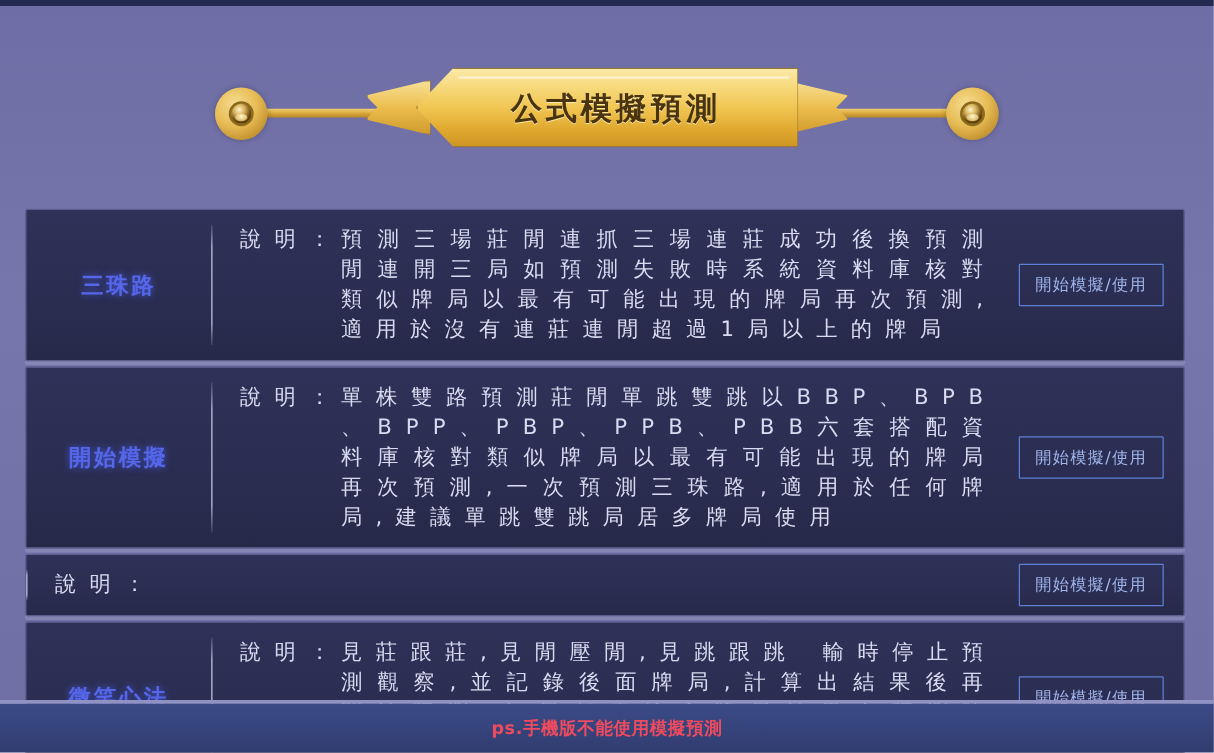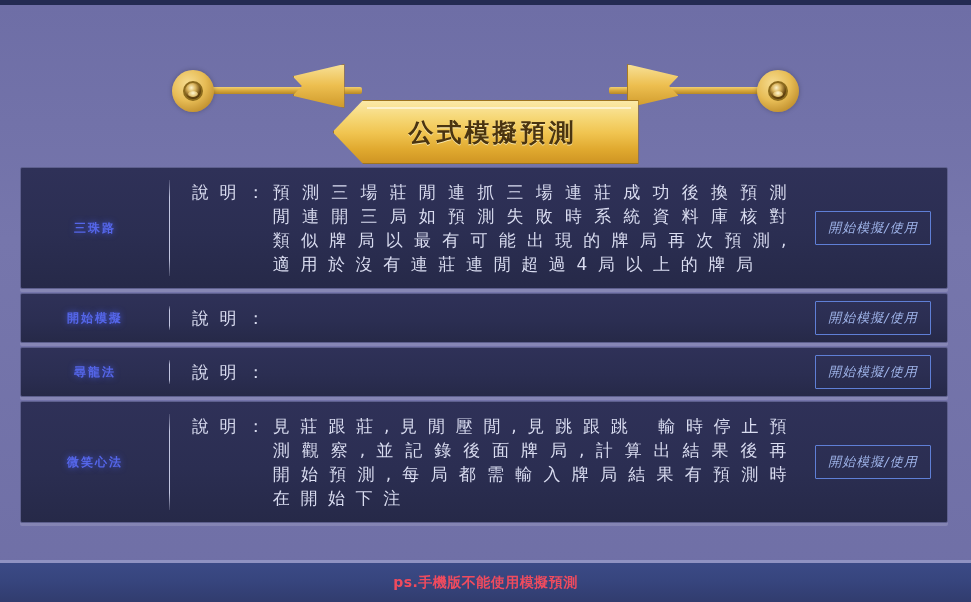--- a/index.html
+++ b/index.html
@@ -59,21 +59,21 @@
   }
   .ribbon-tail.r{
     right:-40px;
     clip-path:polygon(0 0,100% 28%,82% 50%,100% 72%,0 100%);
   }
   .ribbon-body{
     position:absolute; left:0; top:0; width:306px; height:64px;
     background:linear-gradient(180deg,#fbe9a8 0%,#f6d878 26%,#f0c450 52%,#e0a92f 78%,#cf9523 100%);
     border:1px solid #9e7420;
     clip-path:polygon(10% 0,100% 0,100% 100%,10% 100%,0 50%);
-    display:flex; align-items:center; justify-content:center;margin-top:46px;
+    display:flex; align-items:center; justify-content:center;
   }
   .ribbon-body:before{
     content:""; position:absolute; left:11%; right:2%; top:6px; height:2px;
     background:rgba(255,255,255,.55);
   }
   .banner-title{
     font-size:25px; font-weight:bold; letter-spacing:3px;
     color:#4a3410;
     text-shadow:0 1px 0 rgba(255,245,200,.75);
     padding-left:14px;
@@ -89,21 +89,21 @@
     border:1px solid #5d5f8d;
     border-radius:2px;
     margin-bottom:4px;
     display:flex;
     align-items:stretch;
     box-shadow:0 3px 0 rgba(150,150,190,.55);
   }
   .row-name{
     width:148px; flex:0 0 148px;
     display:flex; align-items:center; justify-content:center;
-    color:#5566e8; font-size:12px; font-weight:bold; letter-spacing:2px;
+    color:#5566e8; font-size:18px; font-weight:bold; letter-spacing:2px;
     text-shadow:0 0 6px rgba(70,90,230,.8);
   }
   .divider{
     flex:0 0 1px; width:1px;
     background:linear-gradient(180deg,rgba(220,224,250,.15) 0%,rgba(220,224,250,.85) 18%,rgba(220,224,250,.85) 82%,rgba(220,224,250,.15) 100%);
     margin:12px 0;
   }
   .row-desc{
     flex:1 1 auto;
     padding:12px 10px 12px 22px;
@@ -123,21 +123,20 @@
   .sim-btn{
     background:transparent;
     border:1px solid #5f7fd6;
     color:#9fb4ea;
     font-size:13px;
     letter-spacing:1px;
     padding:7px 12px;
     font-family:inherit;
     cursor:pointer;
     border-radius:1px;
-    font-style:italic;
   }
 
   
   .footer{
     position:absolute; left:0; bottom:0; width:971px; height:42px;
     background:linear-gradient(180deg,#3b4a86 0%,#37457e 45%,#313c6e 100%);
     border-top:3px solid #8f92c2;
     display:flex; align-items:center; justify-content:center;
   }
   .footer-text{
@@ -167,40 +166,40 @@
   </div>
 </div>
 
 <div class="rows">
 
   <div class="row">
     <div class="row-name">三珠路</div>
     <div class="divider"></div>
     <div class="row-desc">
       <span class="desc-label">說 明 ：</span>
-      <span class="desc-text">預 測 三 場 莊 閒 連 抓 三 場 連 莊 成 功 後 換 預 測 閒 連 開 三 局 如 預 測 失 敗 時 系 統 資 料 庫 核 對 類 似 牌 局 以 最 有 可 能 出 現 的 牌 局 再 次 預 測 , 適 用 於 沒 有 連 莊 連 閒 超 過 4 局 以 上 的 牌 局</span>
+      <span class="desc-text">預 測 三 場 莊 閒 連 抓 三 場 連 莊 成 功 後 換 預 測 閒 連 開 三 局 如 預 測 失 敗 時 系 統 資 料 庫 核 對 類 似 牌 局 以 最 有 可 能 出 現 的 牌 局 再 次 預 測 , 適 用 於 沒 有 連 莊 連 閒 超 過 1 局 以 上 的 牌 局</span>
     </div>
     <div class="row-action">
       <button class="sim-btn">開始模擬/使用</button>
     </div>
   </div>
 
   <div class="row">
     <div class="row-name">開始模擬</div>
     <div class="divider"></div>
     <div class="row-desc">
       <span class="desc-label">說 明 ：</span>
-    </div>
-    <div class="row-action">
-      <button class="sim-btn">開始模擬/使用</button>
-    </div>
-  </div>
-
-  <div class="row">
-    <div class="row-name">尋龍法</div>
+      <span class="desc-text">單 株 雙 路 預 測 莊 閒 單 跳 雙 跳 以 B B P 、 B P B 、 B P P 、 P B P 、 P P B 、 P B B 六 套 搭 配 資 料 庫 核 對 類 似 牌 局 以 最 有 可 能 出 現 的 牌 局 再 次 預 測 , 一 次 預 測 三 珠 路 , 適 用 於 任 何 牌 局 , 建 議 單 跳 雙 跳 局 居 多 牌 局 使 用</span>
+    </div>
+    <div class="row-action">
+      <button class="sim-btn">開始模擬/使用</button>
+    </div>
+  </div>
+
+  <div class="row">
     <div class="divider"></div>
     <div class="row-desc">
       <span class="desc-label">說 明 ：</span>
     </div>
     <div class="row-action">
       <button class="sim-btn">開始模擬/使用</button>
     </div>
   </div>
 
   <div class="row">

